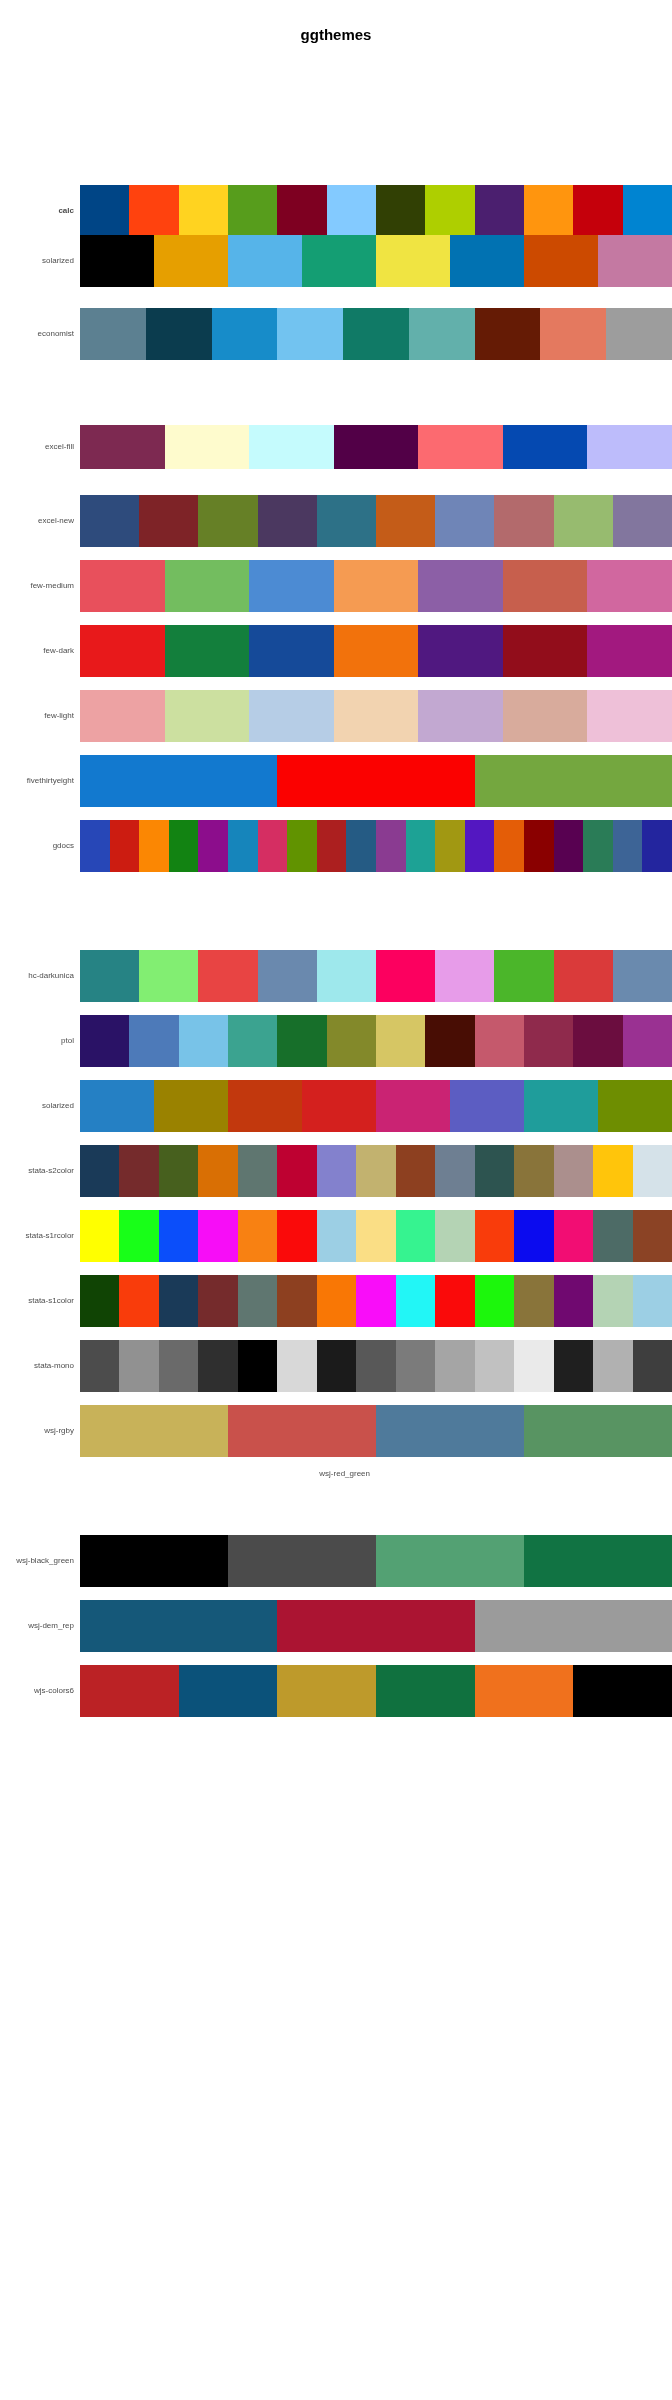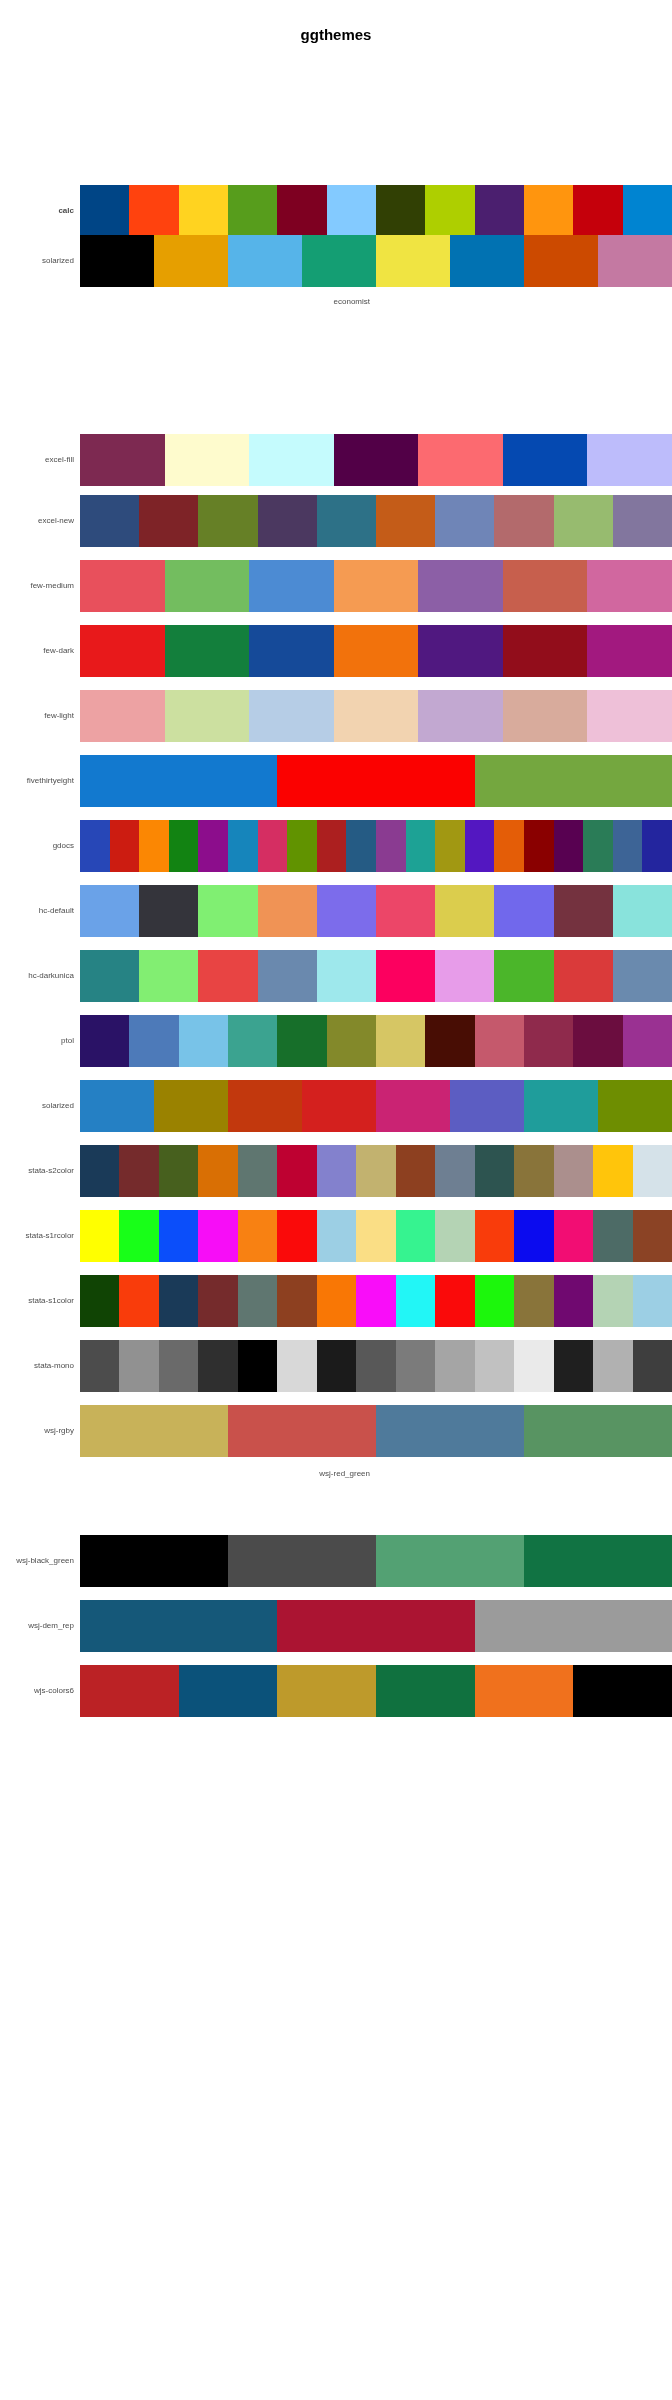--- a/index.html
+++ b/index.html
@@ -96,35 +96,35 @@
           <div class="swatch" style="background: rgb(0, 0, 0);"></div>
           <div class="swatch" style="background: rgb(230, 159, 0);"></div>
           <div class="swatch" style="background: rgb(86, 180, 233);"></div>
           <div class="swatch" style="background: rgb(20, 158, 115);"></div>
           <div class="swatch" style="background: rgb(240, 228, 66);"></div>
           <div class="swatch" style="background: rgb(1, 114, 178);"></div>
           <div class="swatch" style="background: rgb(204, 74, 0);"></div>
           <div class="swatch" style="background: rgb(196, 121, 162);"></div>
         </div>
       </div>
-      <div class="row" style="top: 193px; height: 68px; flex-direction: column;">
+      <div class="row" style="top: 203px; height: 52px;">
         <div class="row-label">economist</div>
         <div class="swatch-strip">
           <div class="swatch" style="background: rgb(92, 128, 145);"></div>
           <div class="swatch" style="background: rgb(11, 60, 78);"></div>
           <div class="swatch" style="background: rgb(23, 140, 201);"></div>
           <div class="swatch" style="background: rgb(114, 195, 240);"></div>
           <div class="swatch" style="background: rgb(16, 122, 102);"></div>
           <div class="swatch" style="background: rgb(98, 176, 171);"></div>
           <div class="swatch" style="background: rgb(101, 27, 5);"></div>
           <div class="swatch" style="background: rgb(228, 121, 95);"></div>
           <div class="swatch" style="background: rgb(157, 157, 157);"></div>
         </div>
       </div>
-      <div class="row" style="top: 329px; height: 52px;">
+      <div class="row" style="top: 320px; height: 44px;">
         <div class="row-label">excel-fill</div>
         <div class="swatch-strip">
           <div class="swatch" style="background: rgb(125, 41, 81);"></div>
           <div class="swatch" style="background: rgb(254, 251, 205);"></div>
           <div class="swatch" style="background: rgb(197, 251, 253);"></div>
           <div class="swatch" style="background: rgb(82, 0, 71);"></div>
           <div class="swatch" style="background: rgb(252, 106, 112);"></div>
           <div class="swatch" style="background: rgb(5, 73, 177);"></div>
           <div class="swatch" style="background: rgb(189, 188, 251);"></div>
         </div>
@@ -206,35 +206,20 @@
           <div class="swatch" style="background: rgb(161, 152, 18);"></div>
           <div class="swatch" style="background: rgb(83, 23, 193);"></div>
           <div class="swatch" style="background: rgb(228, 93, 7);"></div>
           <div class="swatch" style="background: rgb(138, 0, 0);"></div>
           <div class="swatch" style="background: rgb(88, 1, 81);"></div>
           <div class="swatch" style="background: rgb(42, 124, 87);"></div>
           <div class="swatch" style="background: rgb(61, 100, 150);"></div>
           <div class="swatch" style="background: rgb(35, 37, 158);"></div>
         </div>
       </div>
-      <div class="row" style="top: 780px; height: 52px;">
-        <div class="row-label">hc-default</div>
-        <div class="swatch-strip">
-          <div class="swatch" style="background: rgb(106, 162, 232);"></div>
-          <div class="swatch" style="background: rgb(52, 52, 59);"></div>
-          <div class="swatch" style="background: rgb(128, 239, 114);"></div>
-          <div class="swatch" style="background: rgb(240, 147, 85);"></div>
-          <div class="swatch" style="background: rgb(124, 108, 235);"></div>
-          <div class="swatch" style="background: rgb(236, 70, 104);"></div>
-          <div class="swatch" style="background: rgb(219, 205, 77);"></div>
-          <div class="swatch" style="background: rgb(113, 104, 236);"></div>
-          <div class="swatch" style="background: rgb(116, 50, 63);"></div>
-          <div class="swatch" style="background: rgb(137, 227, 220);"></div>
-        </div>
-      </div>
       <div class="row" style="top: 845px; height: 52px;">
         <div class="row-label">hc-darkunica</div>
         <div class="swatch-strip">
           <div class="swatch" style="background: rgb(38, 131, 132);"></div>
           <div class="swatch" style="background: rgb(130, 238, 114);"></div>
           <div class="swatch" style="background: rgb(232, 68, 67);"></div>
           <div class="swatch" style="background: rgb(106, 137, 174);"></div>
           <div class="swatch" style="background: rgb(158, 232, 236);"></div>
           <div class="swatch" style="background: rgb(252, 0, 95);"></div>
           <div class="swatch" style="background: rgb(231, 156, 233);"></div>

